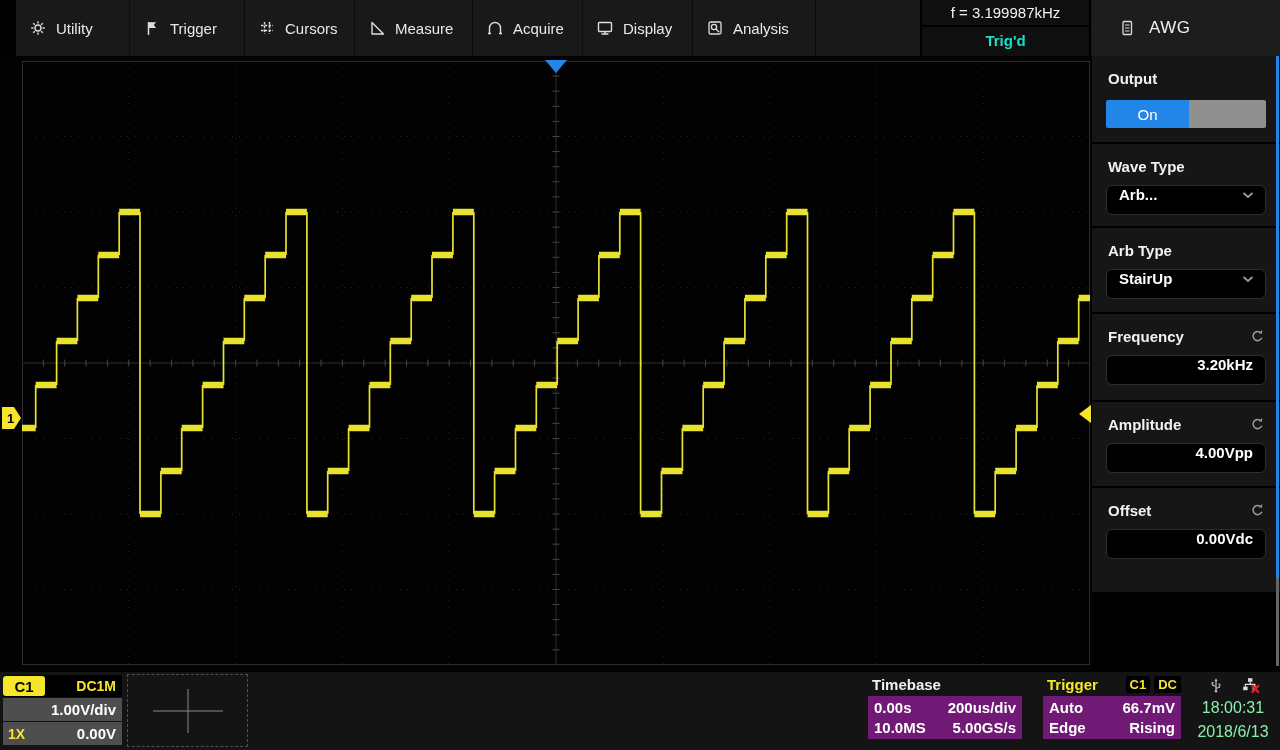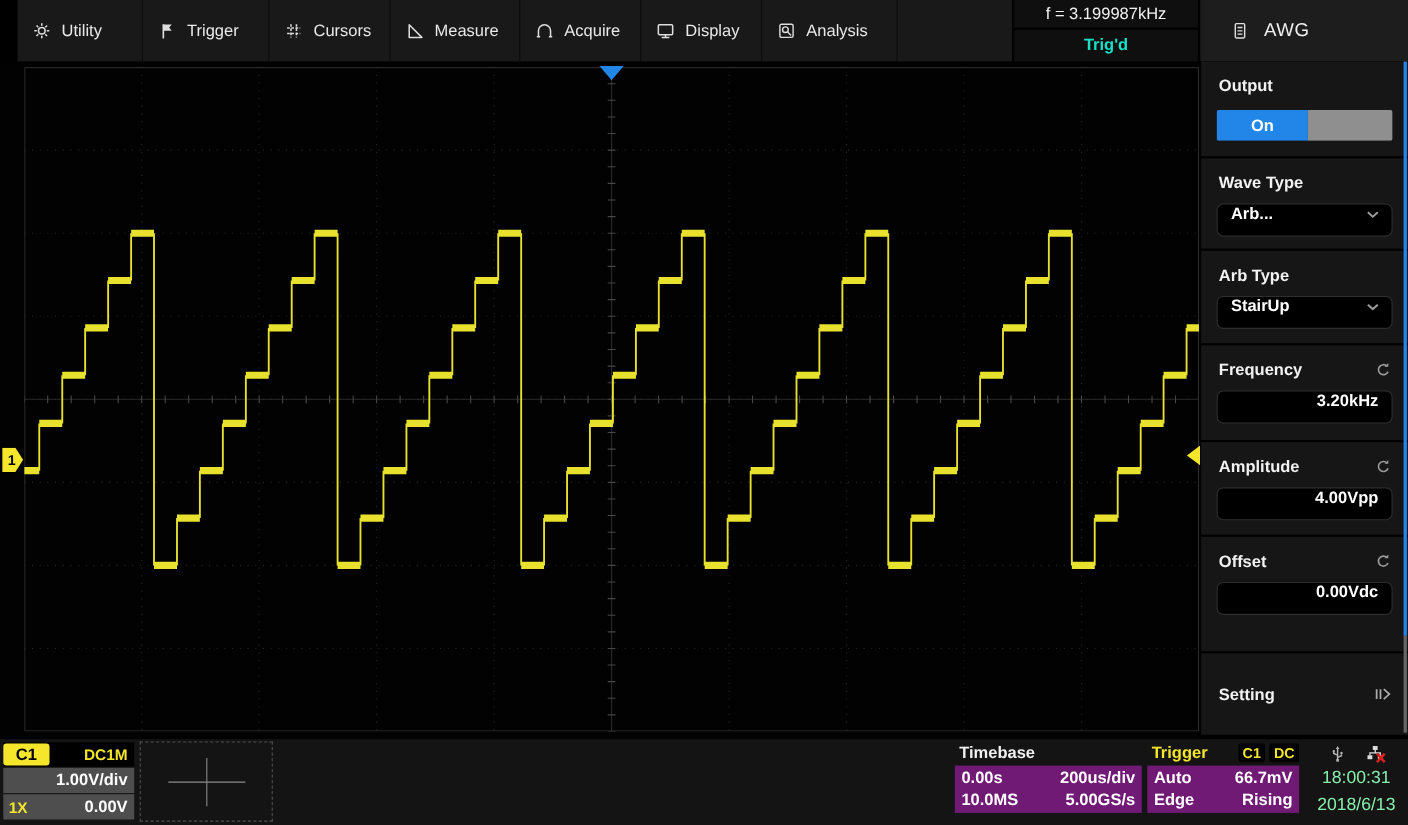--- a/index.html
+++ b/index.html
@@ -36,21 +36,21 @@
     display:flex;flex-direction:column;gap:2px;}
   .section{background:#161616;position:relative;}
   .sec-label{display:flex;align-items:center;justify-content:space-between;
     padding:14px 14px 0 16px;color:#f2f2f2;font-size:15px;font-weight:600;}
   .field{margin:10px 14px 0 14px;height:30px;background:#000;border:1px solid #2e2e2e;border-radius:6px;
     display:flex;align-items:flex-start;color:#fff;font-size:15px;font-weight:bold;box-sizing:border-box;}
   .field.dropdown{padding:0 8px 0 12px;justify-content:space-between;}
   .field.value{padding-right:12px;justify-content:flex-end;}
   .toggle{margin:13px 14px 0 14px;height:28px;display:flex;border-radius:2px;overflow:hidden;}
   .toggle .on{width:52%;background:var(--accent,#2285e8);display:flex;align-items:center;justify-content:center;
-    color:#fff;font-size:15px;font-weight:bold;}
+    color:#fff;font-size:15px;font-weight:normal;}
   .toggle .off{flex:1;background:#8f8f8f;}
   #sec-setting{flex:1;display:flex;align-items:center;}
   #sec-setting .sec-label{padding-top:0;width:100%;box-sizing:border-box;}
   #scrollbar{position:absolute;right:1px;top:0;width:3px;height:100%;}
   #scroll-thumb{position:absolute;top:0;width:3px;height:522px;background:var(--accent,#2285e8);}
   #scroll-track{position:absolute;top:522px;width:3px;height:88px;background:#666;}
   
   #bottombar{position:absolute;left:0;top:672px;width:1280px;height:78px;background:#141414;}
   #ch-box{position:absolute;left:3px;top:3px;width:119px;}
   #ch-box .r1{height:22px;background:#000;display:flex;align-items:center;}
@@ -62,21 +62,21 @@
   #ch-box .r2{justify-content:flex-end;padding-right:6px;}
   #ch-box .r3 .probe{color:var(--chy,#f5e62b);font-size:14px;padding-left:5px;}
   #ch-box .r3 .offs{margin-left:auto;padding-right:6px;}
   #add-box{position:absolute;left:127px;top:2px;width:119px;height:71px;border:1px dashed #4f4f4f;
     display:flex;align-items:center;justify-content:center;}
   .info-box{position:absolute;top:2px;}
   .info-head{height:20px;display:flex;align-items:center;color:#f0f0f0;font-size:15px;font-weight:bold;padding-left:4px;}
   .info-body{margin-top:2px;background:#701a75;padding:3px 6px;display:grid;grid-template-columns:1fr auto;
     row-gap:3px;column-gap:18px;color:#fff;font-size:15px;font-weight:bold;}
   .info-body span.rt{text-align:right;}
-  #tb-box{left:868px;width:170px;}
+  #tb-box{left:868px;width:154px;}
   #trg-box{left:1043px;width:138px;}
   #trg-box .info-head{color:var(--chy,#f5e62b);}
   .src-badge{background:#000;color:var(--chy,#f5e62b);font-size:13px;font-weight:bold;border-radius:2px;
     padding:1px 4px;margin-left:4px;}
   #status-box{position:absolute;left:1188px;top:2px;width:90px;text-align:center;}
   #status-box .icons{height:22px;display:flex;align-items:center;justify-content:center;gap:16px;}
   #status-box .time,#status-box .date{color:#86efac;font-size:16px;height:24px;line-height:24px;}
   svg{display:block;}
 </style>
 </head>
@@ -226,29 +226,20 @@
       <span>Offset</span>
       <svg width="17" height="17" viewBox="0 0 18 18">
         <path d="M13.6 10.4a4.8 4.8 0 1 1-1-5.2" fill="none" stroke="#9a9a9a" stroke-width="1.6"></path>
         <path d="M13.9 2.2v3.6h-3.6z" fill="#9a9a9a"></path>
       </svg>
     </div>
     <div class="field value">
       <span>0.00Vdc</span>
     </div>
   </div>
-  <div class="section" id="sec-setting">
-    <div class="sec-label">
-      <span>Setting</span>
-      <svg width="18" height="18" viewBox="0 0 18 18">
-        <path d="M3.5 4.5v9M7 4.5v9" stroke="#aaa" stroke-width="1.6"></path>
-        <path d="M10 4.5l5 4.5-5 4.5" fill="none" stroke="#aaa" stroke-width="1.6"></path>
-      </svg>
-    </div>
-  </div>
   <div id="scrollbar">
     <div id="scroll-thumb"></div>
     <div id="scroll-track"></div>
   </div>
 </div>
 
 <div id="bottombar">
   <div id="ch-box">
     <div class="r1">
       <div class="ch-badge">C1</div>

